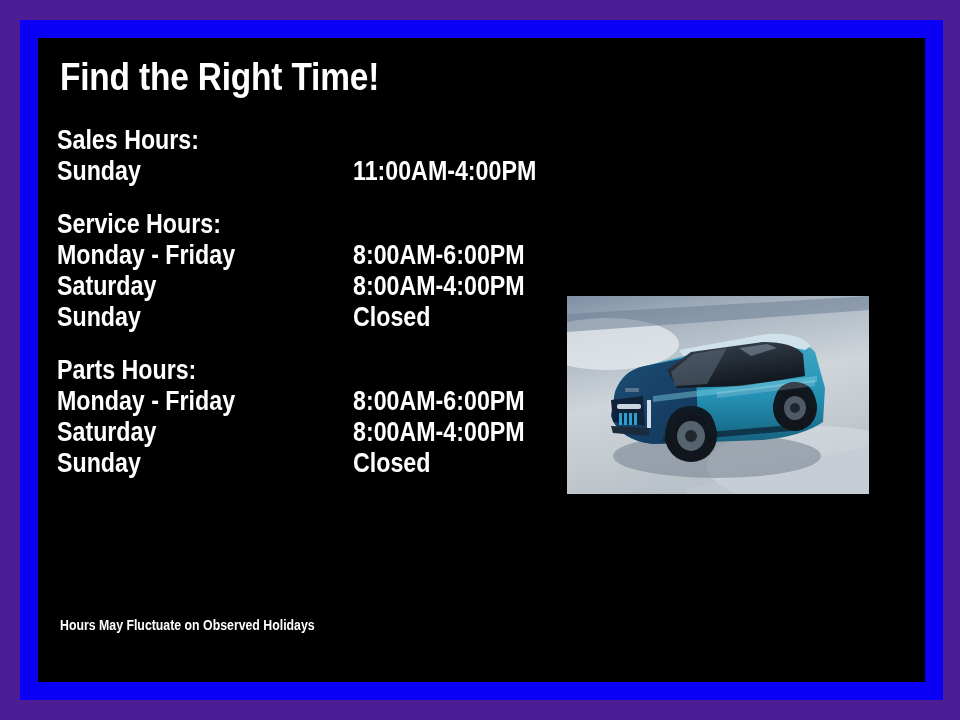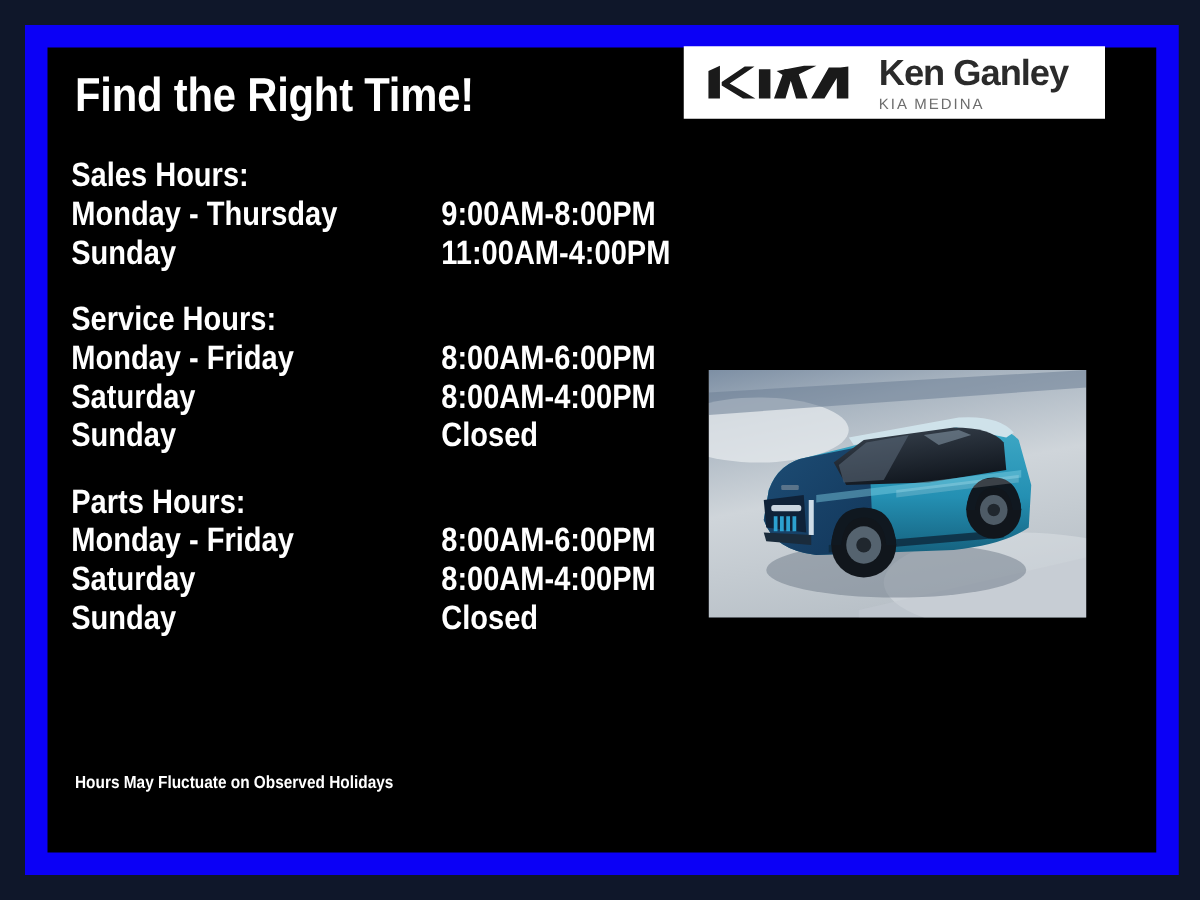--- a/index.html
+++ b/index.html
@@ -12,21 +12,21 @@
     height: 720px;
     overflow: hidden;
     font-family: "Liberation Sans", sans-serif;
   }
 
   
   .slide {
     position: relative;
     width: 960px;
     height: 720px;
-    background: #0f172a;
+    background: #4c1d95;
     box-sizing: border-box;
     padding-left: 12px;
   }
   .blue-frame {
     position: absolute;
     left: 20px;
     top: 20px;
     width: 923px;
     height: 680px;
     background: #0b00f6;
@@ -163,24 +163,20 @@
     <div class="inner-black"></div>
   </div>
 
   <div class="headline">Find the Right Time!</div>
 
   <div class="hours-area">
 
     <div class="hours-block">
       <div class="block-title">Sales Hours:</div>
       <div class="hours-row">
-        <div class="row-day">Monday - Thursday</div>
-        <div class="row-time">9:00AM-8:00PM</div>
-      </div>
-      <div class="hours-row">
         <div class="row-day">Sunday</div>
         <div class="row-time">11:00AM-4:00PM</div>
       </div>
     </div>
 
     <div class="hours-block">
       <div class="block-title">Service Hours:</div>
       <div class="hours-row">
         <div class="row-day">Monday - Friday</div>
         <div class="row-time">8:00AM-6:00PM</div>
@@ -208,34 +204,20 @@
       <div class="hours-row">
         <div class="row-day">Sunday</div>
         <div class="row-time">Closed</div>
       </div>
     </div>
 
   </div>
 
   <div class="footnote">Hours May Fluctuate on Observed Holidays</div>
 
-  <div class="logo-banner">
-    <svg class="kia-mark" viewBox="0 0 340 96" aria-hidden="true">
-      <path fill="#1a1a1a" d="M14 22 L40 10 L40 84 L14 84 Z"></path>
-      <path fill="#1a1a1a" d="M44 47 L96 12 L118 12 L62 50 L120 84 L92 84 L44 55 Z"></path>
-      <path fill="#1a1a1a" d="M128 18 L154 18 L154 84 L128 84 Z"></path>
-      <path fill="#1a1a1a" d="M162 84 L186 18 L214 18 L238 84 L212 84 L200 44 L188 84 Z"></path>
-      <path fill="#1a1a1a" d="M168 22 L230 10 L258 10 L196 40 Z"></path>
-      <path fill="#1a1a1a" d="M246 84 L286 14 L312 14 L330 12 L330 84 L304 84 L304 38 L276 84 Z"></path>
-    </svg>
-    <div class="dealer-text">
-      <div class="dealer-name">Ken Ganley</div>
-      <div class="dealer-sub">KIA MEDINA</div>
-    </div>
-  </div>
 
   <div class="vehicle-photo">
     <svg class="photo-svg" viewBox="0 0 302 198" preserveAspectRatio="none" aria-hidden="true">
       <defs>
         <linearGradient id="ground" x1="0" y1="0" x2="0.3" y2="1">
           <stop offset="0%" stop-color="#7d8fa4"></stop>
           <stop offset="22%" stop-color="#a8b4c0"></stop>
           <stop offset="55%" stop-color="#cfd5da"></stop>
           <stop offset="100%" stop-color="#b9c1c8"></stop>
         </linearGradient>

